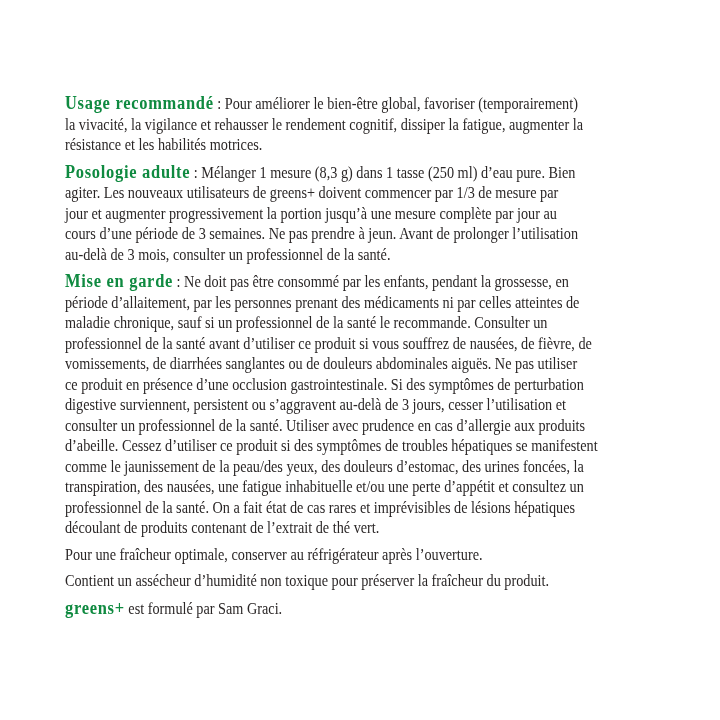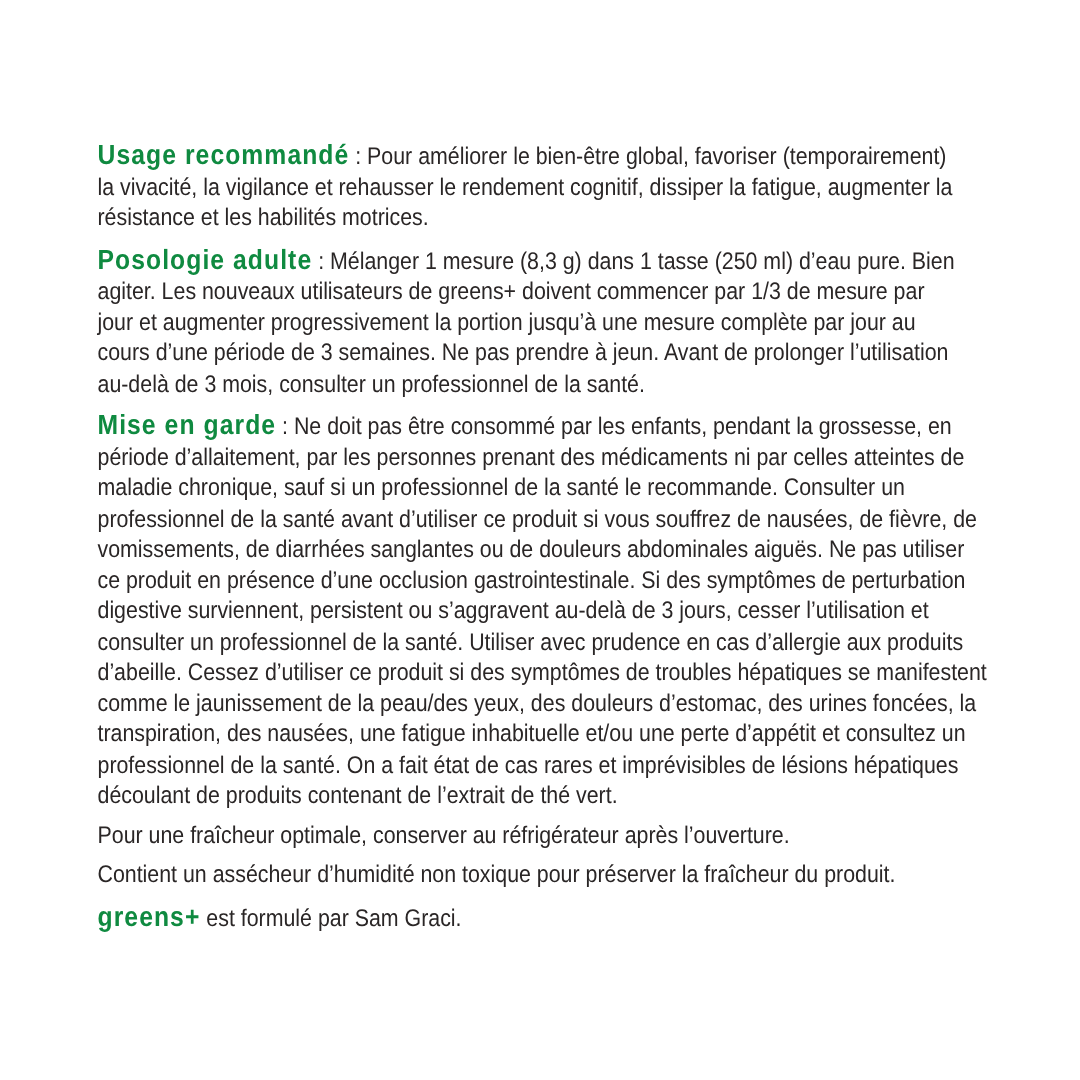--- a/index.html
+++ b/index.html
@@ -2,21 +2,21 @@
 <html style="--accent-green: #0f8a40; --text-color: #2a2626;"><head>
 <meta charset="utf-8">
 <style>
   html, body { margin: 0; padding: 0; background: #ffffff; }
   .screen {
     position: relative;
     width: 720px;
     height: 720px;
     background: #ffffff;
     overflow: hidden;
-    font-family: Liberation Sans, sans-serif;
+    font-family: Liberation Serif, serif;
   }
   .label-block {
     position: absolute;
     left: 65px;
     top: 93px;
     width: 674px;
     transform: scaleX(0.89);
     transform-origin: 0 0;
     color: var(--text-color, #2a2626);
     font-size: 16px;

